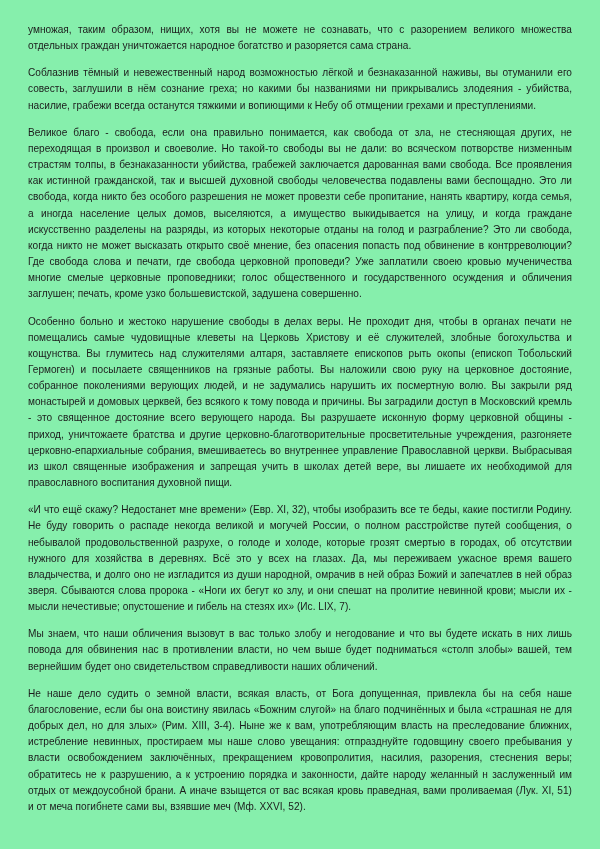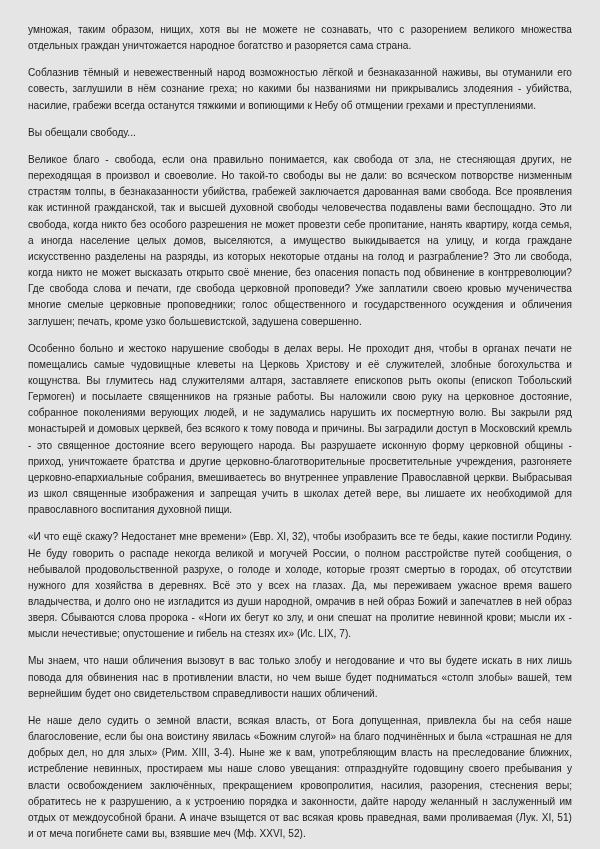--- a/index.html
+++ b/index.html
@@ -13,21 +13,21 @@
     height: 849px;
     overflow: hidden;
     font-family: "Liberation Sans", "DejaVu Sans", sans-serif;
     color: #1b1b1b;
     -webkit-font-smoothing: antialiased;
   }
   .page {
     box-sizing: border-box;
     width: 600px;
     height: 849px;
-    background: #e5e5e5;
+    background: #86efac;
     padding: 22px 28px 10px 28px;
   }
   .doc-body {
     width: 544px;
   }
   p.para {
     margin: 0 0 11px 0;
     font-size: 10.1px;
     line-height: 16.15px;
     text-align: justify;
@@ -40,21 +40,20 @@
   }
 </style>
 </head>
 <body>
 
 <div class="page">
   <div class="doc-body">
 
     <p class="para">умножая, таким образом, нищих, хотя вы не можете не сознавать, что с разорением великого множества отдельных граждан уничтожается народное богатство и разоряется сама страна.</p>
     <p class="para">Соблазнив тёмный и невежественный народ возможностью лёгкой и безнаказанной наживы, вы отуманили его совесть, заглушили в нём сознание греха; но какими бы названиями ни прикрывались злодеяния - убийства, насилие, грабежи всегда останутся тяжкими и вопиющими к Небу об отмщении грехами и преступлениями.</p>
-    <p class="para">Вы обещали свободу...</p>
     <p class="para">Великое благо - свобода, если она правильно понимается, как свобода от зла, не стесняющая других, не переходящая в произвол и своеволие. Но такой-то свободы вы не дали: во всяческом потворстве низменным страстям толпы, в безнаказанности убийства, грабежей заключается дарованная вами свобода. Все проявления как истинной гражданской, так и высшей духовной свободы человечества подавлены вами беспощадно. Это ли свобода, когда никто без особого разрешения не может провезти себе пропитание, нанять квартиру, когда семья, а иногда население целых домов, выселяются, а имущество выкидывается на улицу, и когда граждане искусственно разделены на разряды, из которых некоторые отданы на голод и разграбление? Это ли свобода, когда никто не может высказать открыто своё мнение, без опасения попасть под обвинение в контрреволюции? Где свобода слова и печати, где свобода церковной проповеди? Уже заплатили своею кровью мученичества многие смелые церковные проповедники; голос общественного и государственного осуждения и обличения заглушен; печать, кроме узко большевистской, задушена совершенно.</p>
     <p class="para">Особенно больно и жестоко нарушение свободы в делах веры. Не проходит дня, чтобы в органах печати не помещались самые чудовищные клеветы на Церковь Христову и её служителей, злобные богохульства и кощунства. Вы глумитесь над служителями алтаря, заставляете епископов рыть окопы (епископ Тобольский Гермоген) и посылаете священников на грязные работы. Вы наложили свою руку на церковное достояние, собранное поколениями верующих людей, и не задумались нарушить их посмертную волю. Вы закрыли ряд монастырей и домовых церквей, без всякого к тому повода и причины. Вы заградили доступ в Московский кремль - это священное достояние всего верующего народа. Вы разрушаете исконную форму церковной общины - приход, уничтожаете братства и другие церковно-благотворительные просветительные учреждения, разгоняете церковно-епархиальные собрания, вмешиваетесь во внутреннее управление Православной церкви. Выбрасывая из школ священные изображения и запрещая учить в школах детей вере, вы лишаете их необходимой для православного воспитания духовной пищи.</p>
     <p class="para">«И что ещё скажу? Недостанет мне времени» (Евр. XI, 32), чтобы изобразить все те беды, какие постигли Родину. Не буду говорить о распаде некогда великой и могучей России, о полном расстройстве путей сообщения, о небывалой продовольственной разрухе, о голоде и холоде, которые грозят смертью в городах, об отсутствии нужного для хозяйства в деревнях. Всё это у всех на глазах. Да, мы переживаем ужасное время вашего владычества, и долго оно не изгладится из души народной, омрачив в ней образ Божий и запечатлев в ней образ зверя. Сбываются слова пророка - «Ноги их бегут ко злу, и они спешат на пролитие невинной крови; мысли их - мысли нечестивые; опустошение и гибель на стезях их» (Ис. LIX, 7).</p>
     <p class="para">Мы знаем, что наши обличения вызовут в вас только злобу и негодование и что вы будете искать в них лишь повода для обвинения нас в противлении власти, но чем выше будет подниматься «столп злобы» вашей, тем вернейшим будет оно свидетельством справедливости наших обличений.</p>
     <p class="para last-of-body">Не наше дело судить о земной власти, всякая власть, от Бога допущенная, привлекла бы на себя наше благословение, если бы она воистину явилась «Божним слугой» на благо подчинённых и была «страшная не для добрых дел, но для злых» (Рим. XIII, 3-4). Ныне же к вам, употребляющим власть на преследование ближних, истребление невинных, простираем мы наше слово увещания: отпразднуйте годовщину своего пребывания у власти освобождением заключённых, прекращением кровопролития, насилия, разорения, стеснения веры; обратитесь не к разрушению, а к устроению порядка и законности, дайте народу желанный н заслуженный им отдых от междоусобной брани. А иначе взыщется от вас всякая кровь праведная, вами проливаемая (Лук. XI, 51) и от меча погибнете сами вы, взявшие меч (Мф. XXVI, 52).</p>
 
   </div>
 </div>
 
 </body></html>

